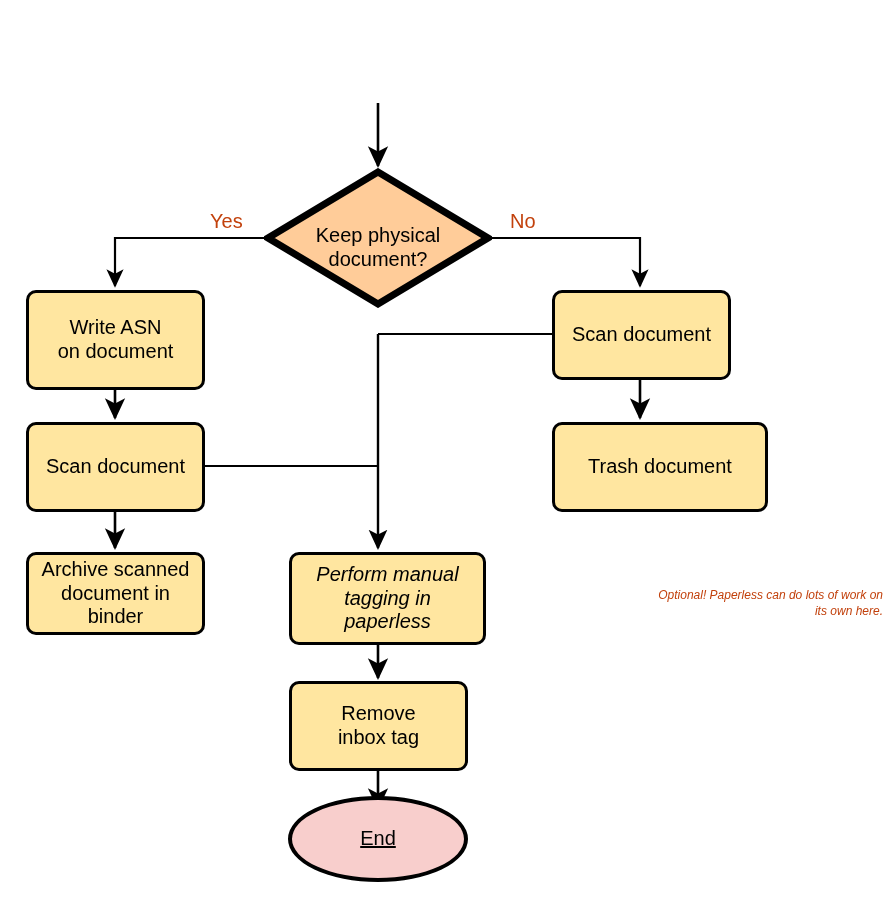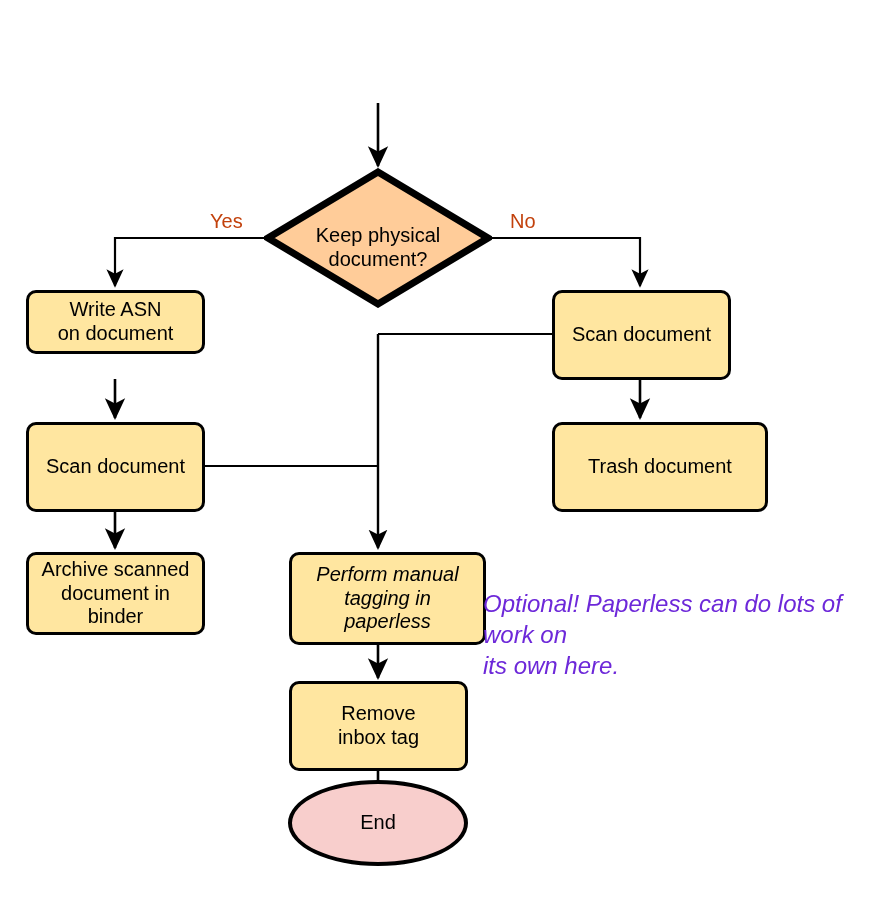--- a/index.html
+++ b/index.html
@@ -71,25 +71,26 @@
   }
   .edge-label {
     position: absolute;
     font-size: 20px;
     color: #c2410c;
     background: transparent;
     white-space: nowrap;
   }
   .annotation {
     position: absolute;
-    font-size: 24px;
+    font-size: 12px;
     font-style: italic;
     line-height: 1.3;
-    color: #6d28d9;
+    color: #c2410c;
     white-space: pre-line;
+    text-align: right;
   }
 </style>
 </head>
 <body>
 
 <div id="flow-root">
 
   <svg id="edge-layer" viewBox="0 0 888 907" xmlns="http://www.w3.org/2000/svg">
     <defs>
       <marker id="arrowhead" markerWidth="9" markerHeight="9" refX="7.6" refY="4.5" orient="auto" markerUnits="strokeWidth">
@@ -136,21 +137,21 @@
     <svg class="decision-shape" viewBox="0 0 228 140" preserveAspectRatio="none">
       <polygon points="114,4 224,70 114,136 4,70" fill="#ffcc99" stroke="#000000" stroke-width="7" stroke-linejoin="miter"></polygon>
     </svg>
     <span class="decision-label">Keep physical
 document?</span>
   </div>
 
   <div class="edge-label" style="left:210px; top:210px;">Yes</div>
   <div class="edge-label" style="left:510px; top:210px;">No</div>
 
-  <div class="node node-process" style="left:26px; top:290px; width:179px; height:64px;">
+  <div class="node node-process" style="left:26px; top:290px; width:179px; height:100px;">
     <span>Write ASN
 on document</span>
   </div>
 
   <div class="node node-process" style="left:26px; top:422px; width:179px; height:90px;">
     <span>Scan document</span>
   </div>
 
   <div class="node node-process" style="left:26px; top:552px; width:179px; height:83px;">
     <span>Archive scanned
@@ -170,20 +171,20 @@
     <span>Perform manual
 tagging in
 paperless</span>
   </div>
 
   <div class="node node-process" style="left:289px; top:681px; width:179px; height:90px;">
     <span>Remove
 inbox tag</span>
   </div>
 
-  <div class="node node-terminal" style="left:288px; top:780px; width:180px; height:86px;">
+  <div class="node node-terminal" style="left:288px; top:796px; width:180px; height:86px;text-decoration:underline;">
     <span>End</span>
   </div>
 
   <div class="annotation" style="left:483px; top:588px; width:400px;">Optional! Paperless can do lots of work on
 its own here.</div>
 
 </div>
 
 </body></html>

